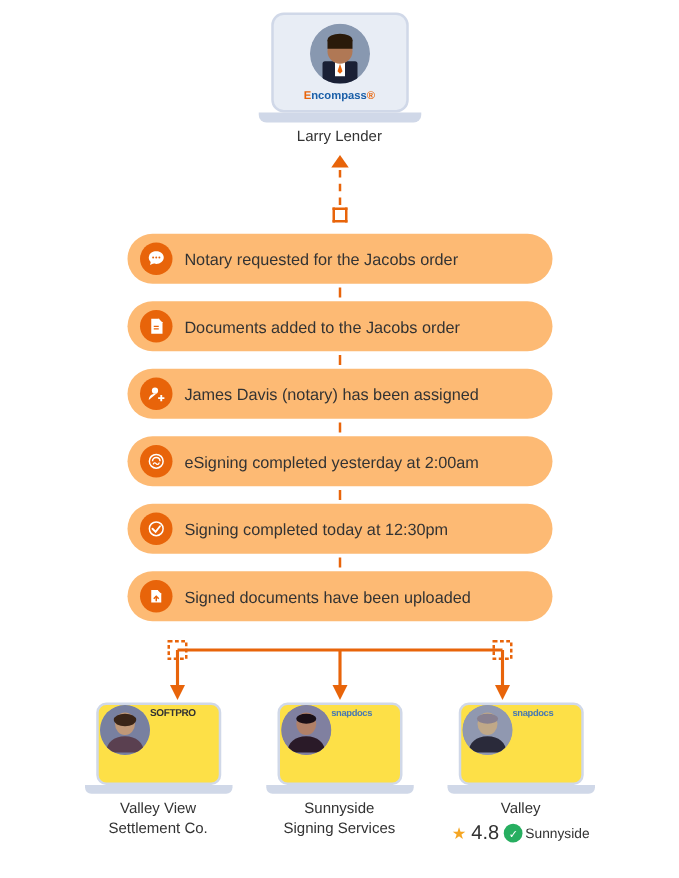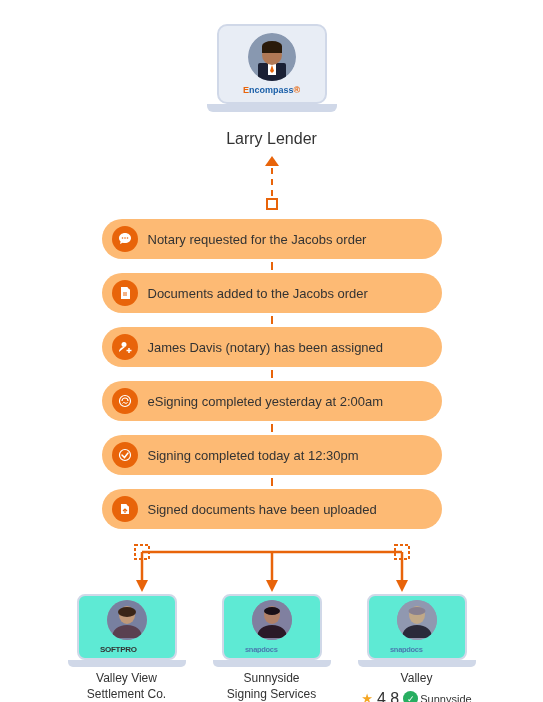--- a/index.html
+++ b/index.html
@@ -13,21 +13,21 @@
       justify-content: center;
       align-items: flex-start;
     }
     .container {
       width: 449px;
       height: 702px;
       position: relative;
       display: flex;
       flex-direction: column;
       align-items: center;
-      padding-top: 24px;
+      padding-top: 10px;
     }
 
     
     .top-section {
       display: flex;
       flex-direction: column;
       align-items: center;
       margin-bottom: 4px;
     }
     .laptop-box {
@@ -63,24 +63,24 @@
     .encompass-logo {
       font-size: 9px;
       font-weight: 700;
       color: #e8640a;
       letter-spacing: 0;
     }
     .encompass-logo span {
       color: #1a5fa8;
     }
     .person-name {
-      font-size: 16px;
+      font-size: 12px;
       font-weight: 500;
       color: #333;
-      margin-top: 18px;
+      margin-top: 4px;
     }
 
     
     .arrow-up {
       display: flex;
       flex-direction: column;
       align-items: center;
       margin: 4px 0;
     }
     .arrow-shaft-dashed {
@@ -167,25 +167,24 @@
     }
     .bottom-card {
       display: flex;
       flex-direction: column;
       align-items: center;
       width: 130px;
     }
     .laptop-small {
       width: 100px;
       height: 66px;
-      background: #5eead4;
+      background: #fde047;
       border-radius: 8px;
       display: flex;
-      flex-direction: column;
-      align-items: center;
+      flex-direction: row;
       justify-content: center;
       border: 2px solid #d0d8e8;
       position: relative;
     }
     .laptop-small-bottom {
       width: 118px;
       height: 7px;
       background: #d0d8e8;
       border-radius: 0 0 5px 5px;
     }

